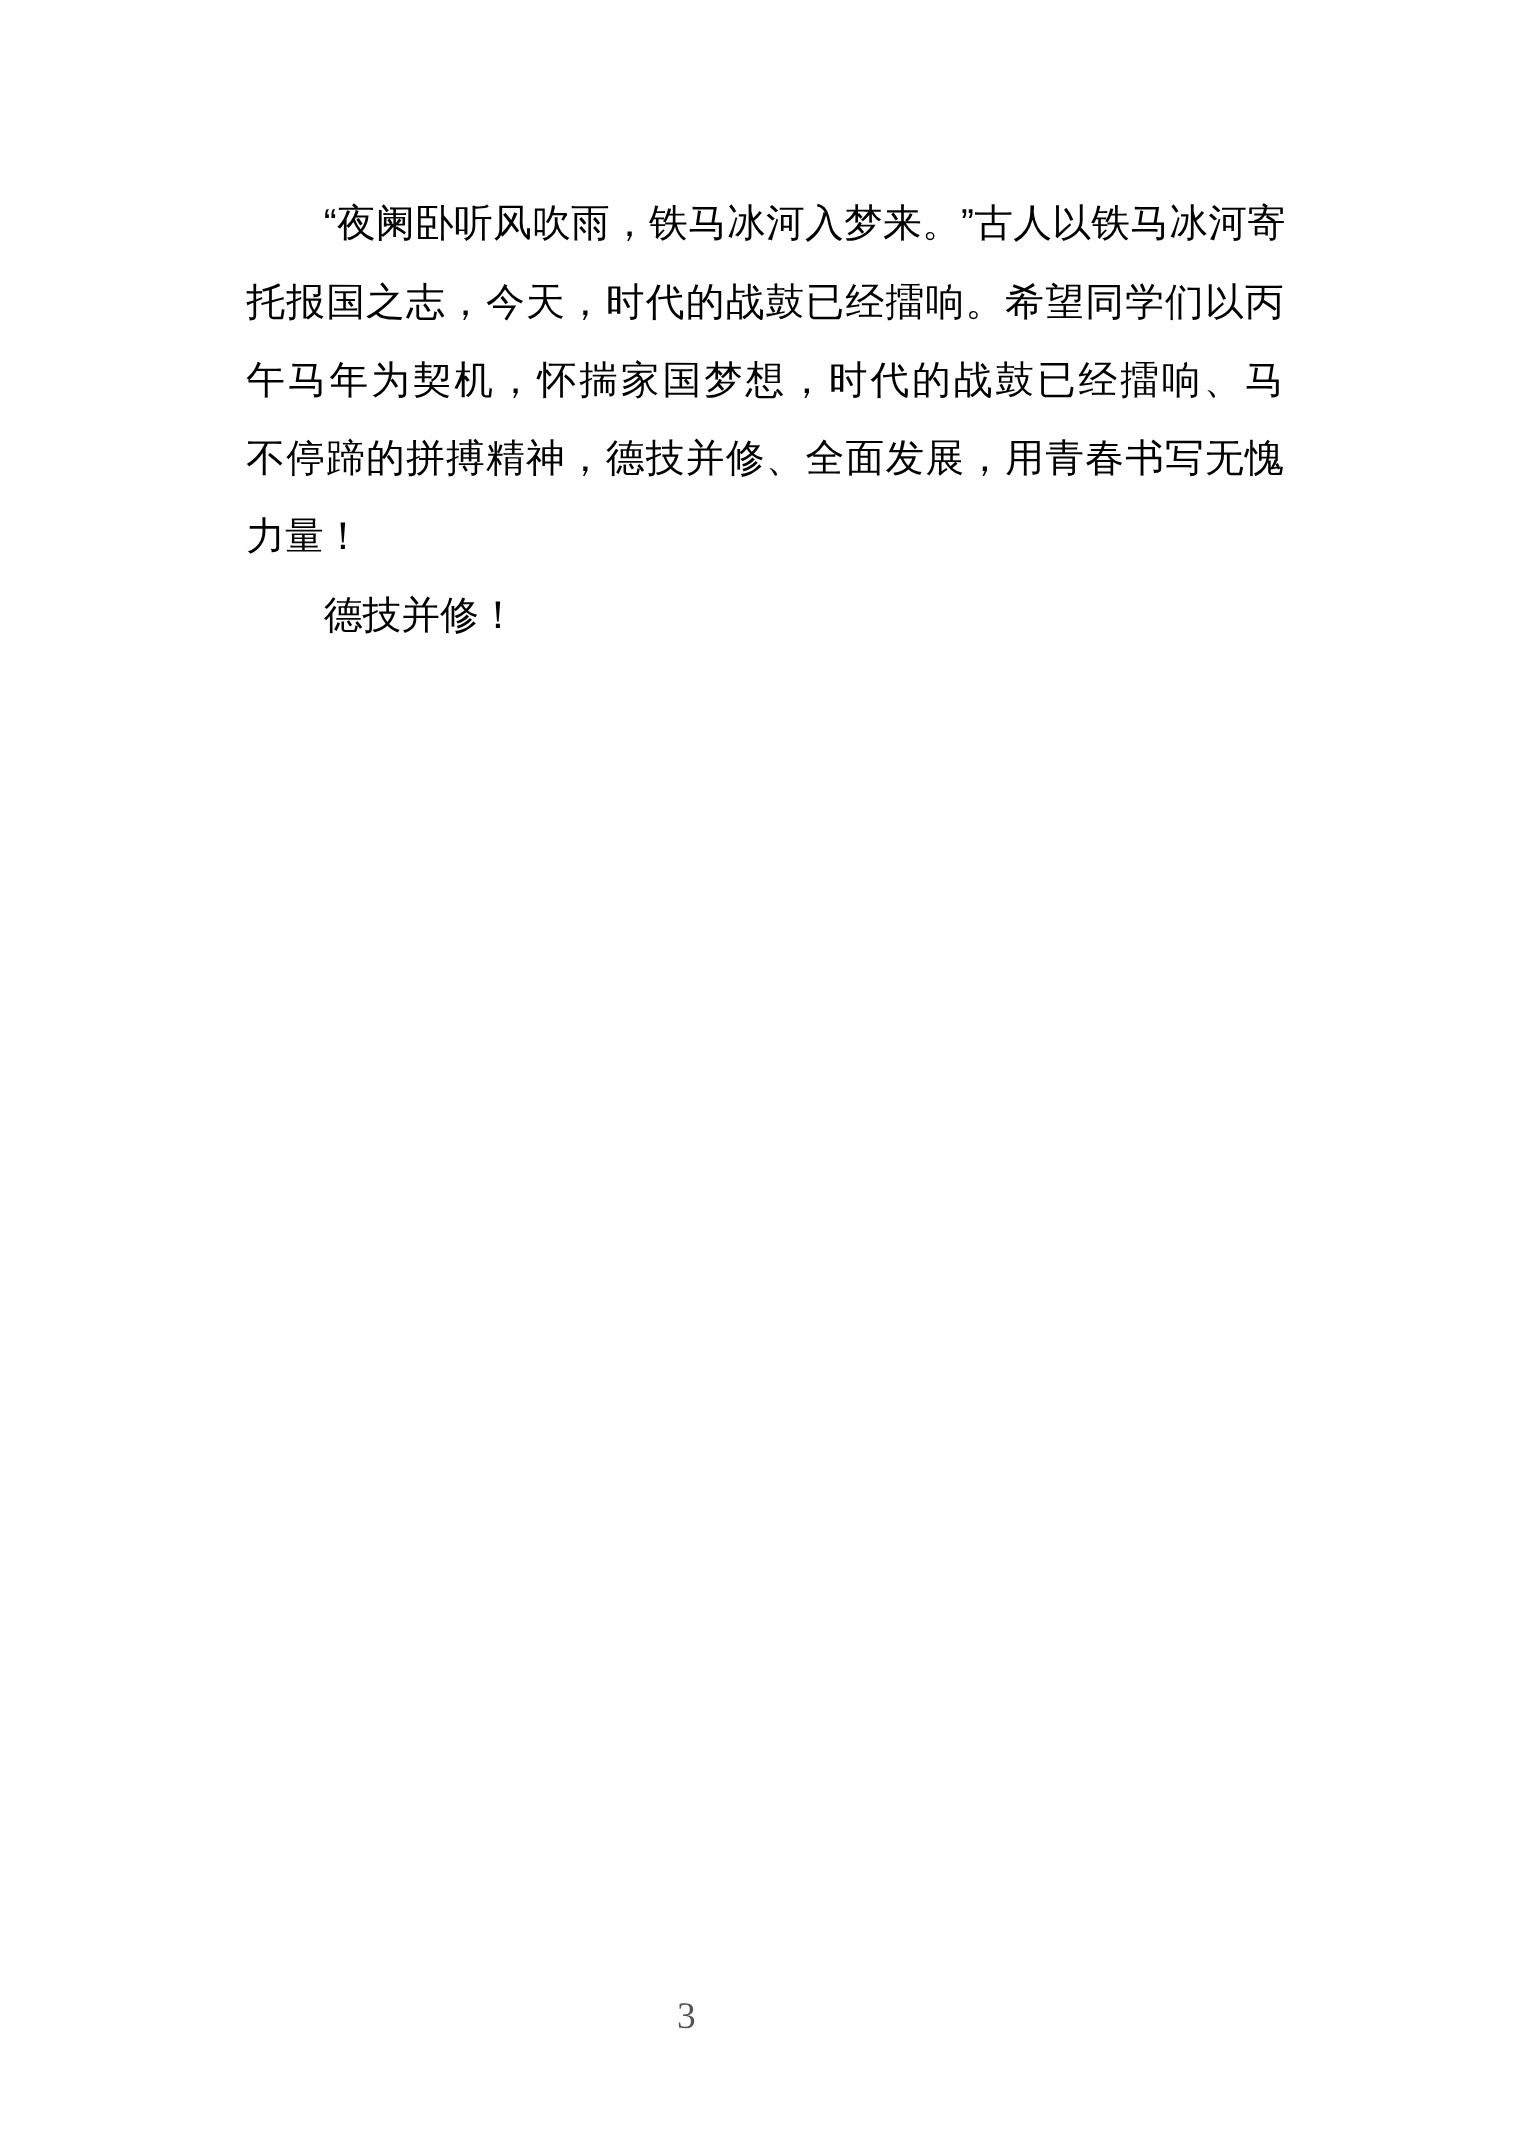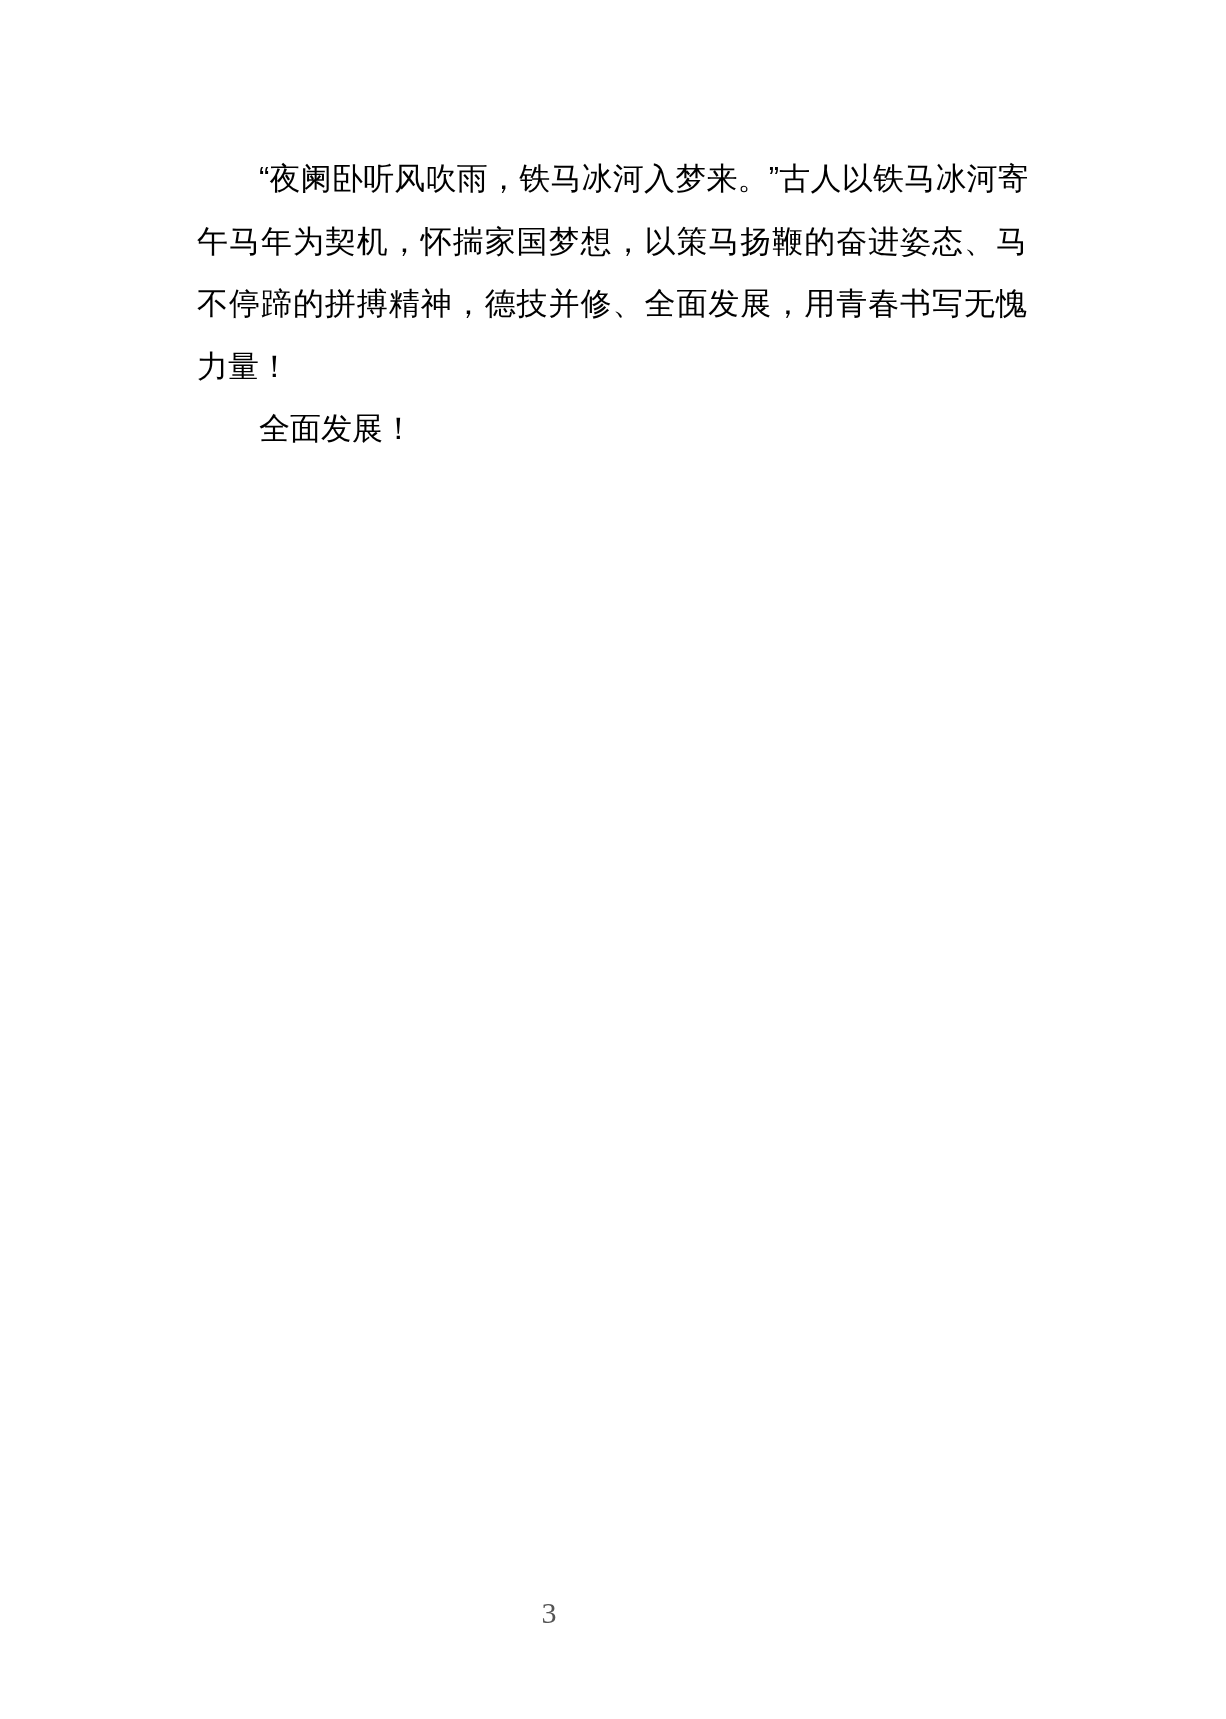--- a/index.html
+++ b/index.html
@@ -51,19 +51,20 @@
     line-height: 1;
     color: #555555;
   }
 </style>
 </head>
 <body>
 
 <div class="page">
   <div class="textblock">
     <div class="tline indent tight">“夜阑卧听风吹雨，铁马冰河入梦来。”古人以铁马冰河寄</div>
-    <div class="tline">午马年为契机，怀揣家国梦想，以策马扬鞭的奋进姿态、马</div>
+    <div class="tline">托报国之志，今天，时代的战鼓已经擂响。希望同学们以丙</div>
+    <div class="tline">午马年为契机，怀揣家国梦想，时代的战鼓已经擂响、马</div>
     <div class="tline">不停蹄的拼搏精神，德技并修、全面发展，用青春书写无愧</div>
     <div class="tline flush">力量！</div>
-    <div class="tline flush indent">全面发展！</div>
+    <div class="tline flush indent">德技并修！</div>
   </div>
   <div class="pagenum">3</div>
 </div>
 
 </body></html>

